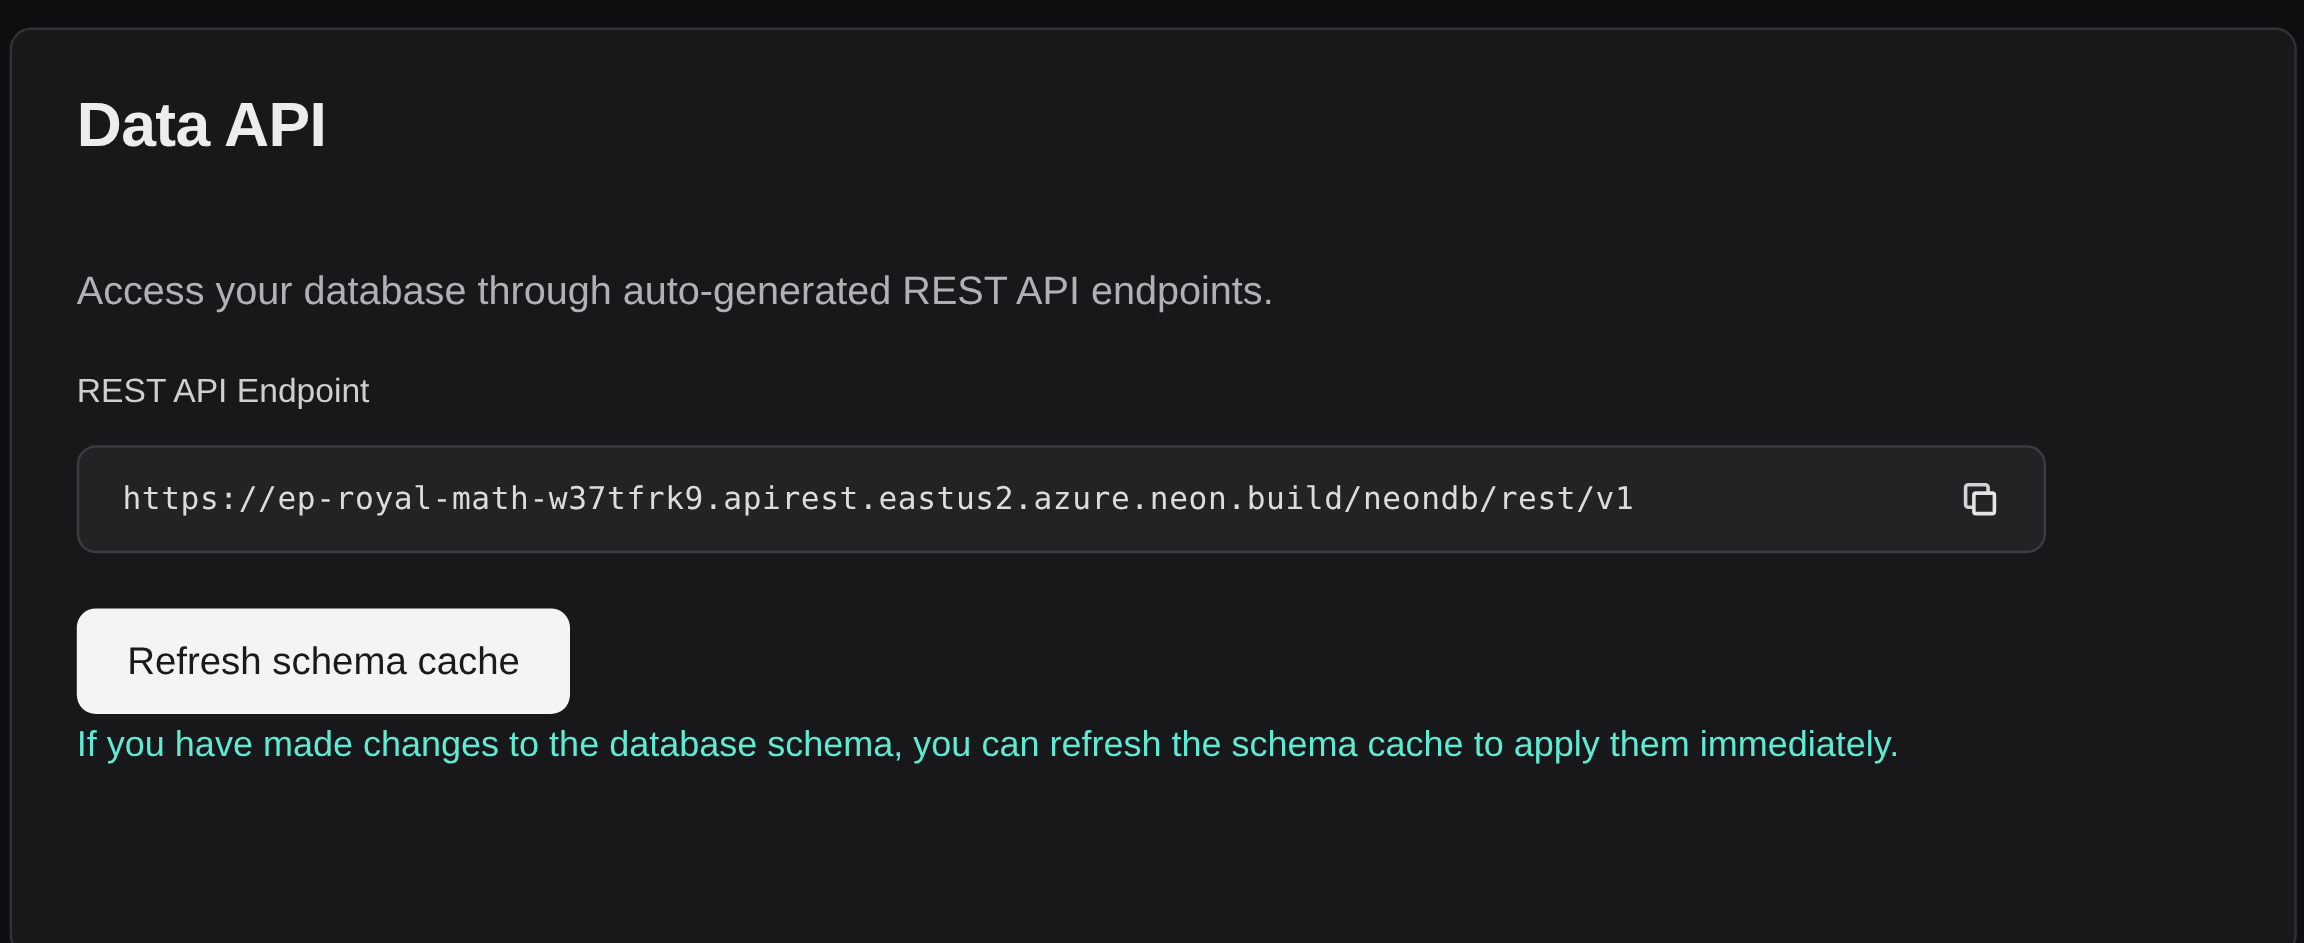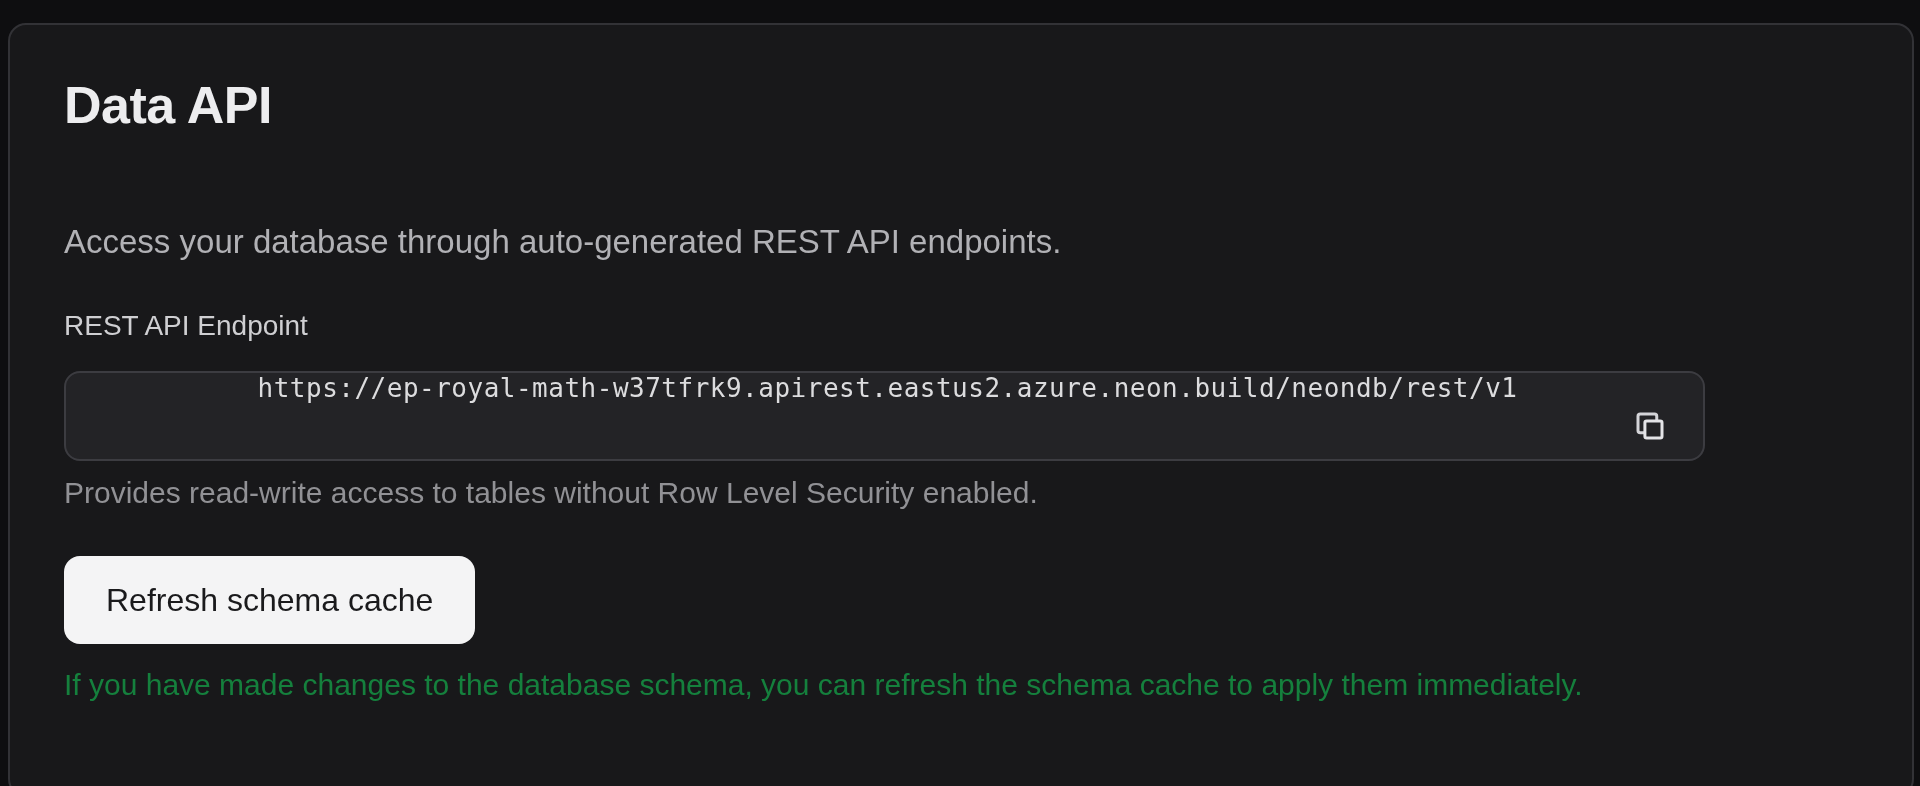--- a/index.html
+++ b/index.html
@@ -40,21 +40,20 @@
   .endpoint-field {
     margin-top: 29px;
     width: 1641px;
     height: 90px;
     background: #232326;
     border: 2px solid #3c3c41;
     border-radius: 16px;
     display: flex;
     align-items: center;
     padding: 0 30px 0 36px;
-    flex-direction: column;
   }
   .endpoint-url {
     font-family: "DejaVu Sans Mono", monospace;
     font-size: 26px;
     letter-spacing: 0.5px;
     color: #dcdcde;
     white-space: nowrap;
   }
   .copy-btn {
     margin-left: auto;
@@ -92,24 +91,24 @@
     color: #1a1a1c;
     font-family: "Liberation Sans", sans-serif;
     font-size: 32px;
     font-weight: 500;
     line-height: 70px;
     border: none;
     border-radius: 16px;
     cursor: pointer;
   }
   .refresh-helper {
-    margin-top: 24px;
+    margin-top: 9px;
     font-size: 30px;
     line-height: 1.15;
-    color: #15803d;
+    color: #5eead4;
   }
 </style>
 </head>
 <body>
 
 <div class="panel">
 
   <h1 class="page-title">Data API</h1>
 
   <p class="subtitle">Access your database through auto-generated REST API endpoints.</p>
@@ -121,20 +120,19 @@
     <button class="copy-btn">
       <span>
         <svg width="36" height="36" viewBox="0 0 24 24">
           <rect x="4" y="4" width="12.5" height="12.5" rx="1.5" fill="none" stroke="#d4d4d8" stroke-width="2"></rect>
           <rect x="8.6" y="8.6" width="11.4" height="11.4" rx="1.2" fill="#232326" stroke="#e4e4e7" stroke-width="2"></rect>
         </svg>
       </span>
     </button>
   </div>
 
-  <p class="field-helper">Provides read-write access to tables without Row Level Security enabled.</p>
 
 
   <button class="refresh-btn">Refresh schema cache</button>
 
   <p class="refresh-helper">If you have made changes to the database schema, you can refresh the schema cache to apply them immediately.</p>
 
 </div>
 
 </body></html>

